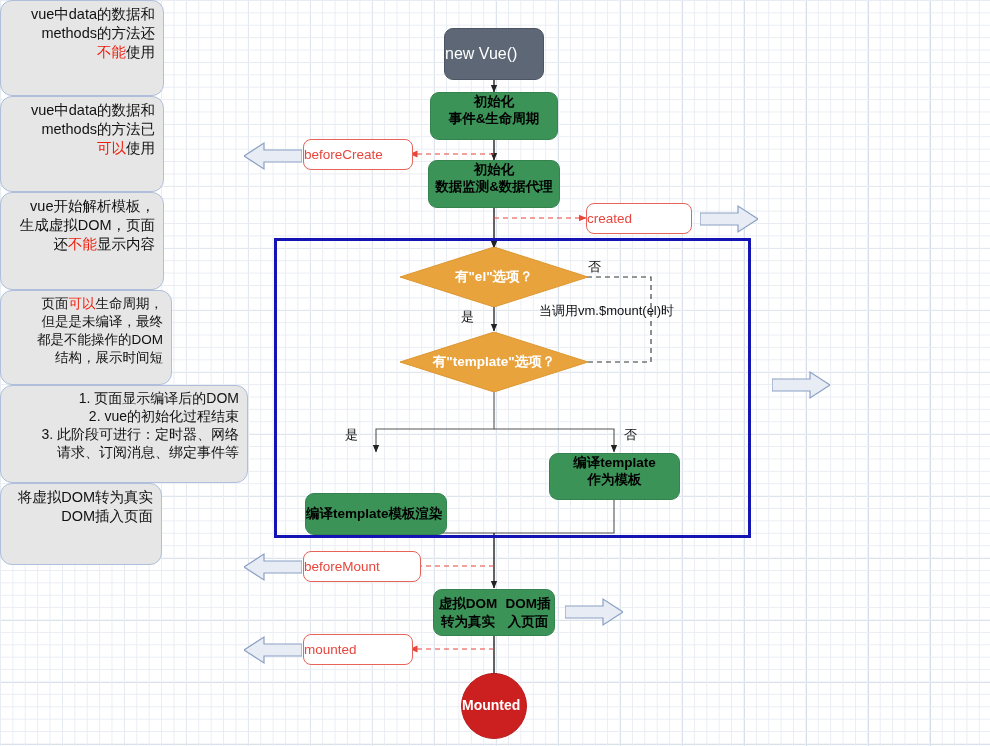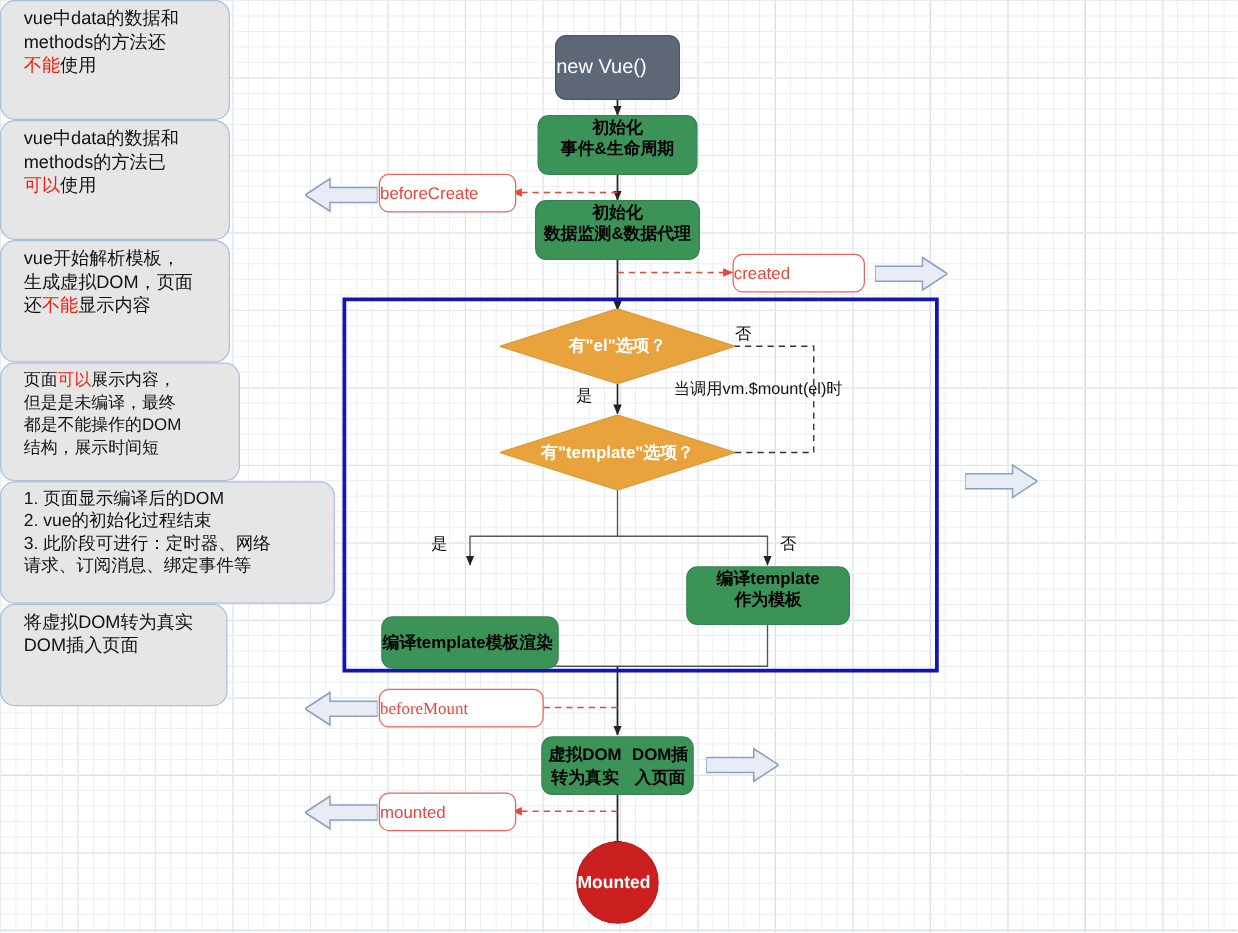--- a/index.html
+++ b/index.html
@@ -70,21 +70,22 @@
     font-size: 13.5px;
   }
   
   .note {
     background: #e6e6e6;
     border: 1.2px solid #aebedb;
     border-radius: 12px;
     color: #111111;
     font-size: 14.5px;
     flex-direction: column;
-    padding: 4px 18px;
+    padding: 4px 8px;
+    text-align: right;
   }
   .note .ln { display: block; white-space: nowrap; }
   .hl { color: #f01d0b; }
   
   .diamond-wrap {
     position: absolute;
   }
   .diamond-wrap svg { display: block; }
   .diamond-label {
     position: absolute;
@@ -211,21 +212,21 @@
   </div>
 
   <div class="node hook-pill" style="left:586px; top:203px; width:106px; height:31px;">
     <span>created</span>
   </div>
 
   <div class="node hook-pill" style="left:303px; top:139px; width:110px; height:31px;">
     <span>beforeCreate</span>
   </div>
 
-  <div class="node hook-pill" style="left:303px; top:551px; width:132px; height:31px;font-family:Liberation Serif, serif;">
+  <div class="node hook-pill" style="left:303px; top:551px; width:118px; height:31px;">
     <span>beforeMount</span>
   </div>
 
   <div class="node hook-pill" style="left:303px; top:634px; width:110px; height:31px;">
     <span>mounted</span>
   </div>
 
   <div class="block-arrow" style="left:244px; top:140px; width:58px; height:32px;">
     <svg width="58" height="32" viewBox="0 0 58 32" xmlns="http://www.w3.org/2000/svg">
       <polygon points="0,16 20,3 20,10 58,10 58,22 20,22 20,29" fill="#e8edf5" stroke="#8aa0c4" stroke-width="1.2"></polygon>
@@ -274,21 +275,21 @@
       <span class="ln"><span class="hl">可以</span><span>使用</span></span>
     </div>
 
   <div class="note" style="left:834px; top:341px; width:146px; height:88px;">
       <span class="ln"><span>vue开始解析模板，</span></span>
       <span class="ln"><span>生成虚拟DOM，页面</span></span>
       <span class="ln"><span>还</span><span class="hl">不能</span><span>显示内容</span></span>
     </div>
 
   <div class="note" style="left: 87px; top: 524px; width: 154px; height: 85px; font-size: 13.5px;">
-      <span class="ln"><span>页面</span><span class="hl">可以</span><span>展示内容，</span></span>
+      <span class="ln"><span>页面</span><span class="hl">可以</span><span>生命周期，</span></span>
       <span class="ln"><span>但是是未编译，最终</span></span>
       <span class="ln"><span>都是不能操作的DOM</span></span>
       <span class="ln"><span>结构，展示时间短</span></span>
     </div>
 
   <div class="note" style="left: 10px; top: 618px; width: 230px; height: 88px; font-size: 14px;">
       <span class="ln"><span>1. 页面显示编译后的DOM</span></span>
       <span class="ln"><span>2. vue的初始化过程结束</span></span>
       <span class="ln"><span>3. 此阶段可进行：定时器、网络</span></span>
       <span class="ln"><span>请求、订阅消息、绑定事件等</span></span>

